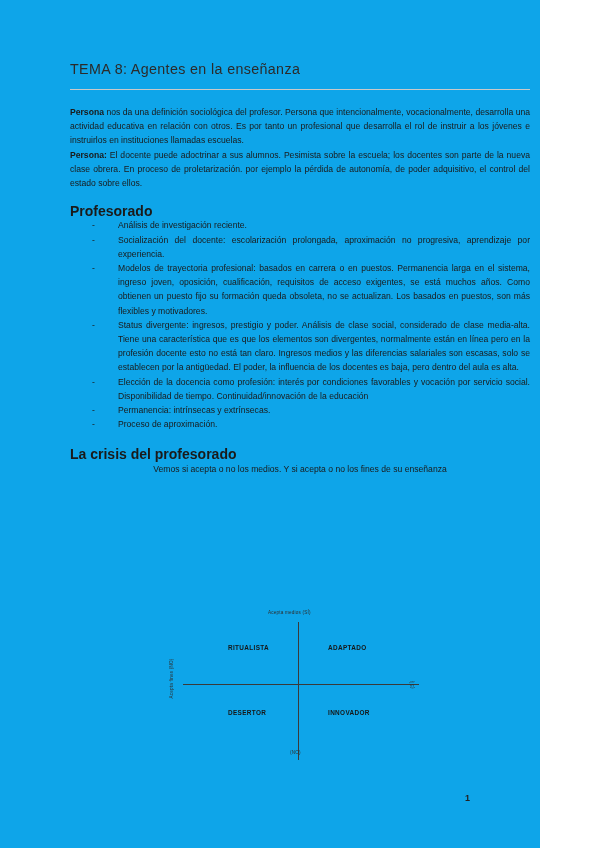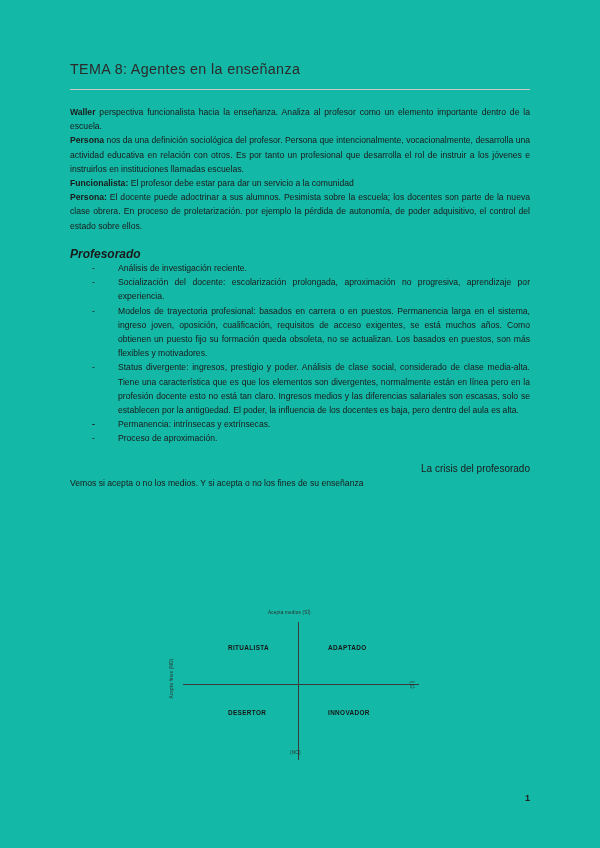--- a/index.html
+++ b/index.html
@@ -14,23 +14,23 @@
     position: relative;
     font-family: "Liberation Sans", sans-serif;
     color: #1a1a1a;
     overflow: hidden;
   }
 
   .page {
     position: absolute;
     left: 0;
     top: 0;
-    width: 600px;
+    width: 540px;
     height: 848px;
-    background: #14b8a6;
+    background: #0ea5e9;
   }
 
   .content {
     position: absolute;
     left: 70px;
     top: 60px;
     width: 460px;
   }
 
   
@@ -75,24 +75,23 @@
     font-size: 8.6px;
     line-height: 14.2px;
     text-align: justify;
   }
   b, .bold {
     font-weight: 700;
   }
 
   .section-head {
     margin-top: 14px;
-    font-size: 12px;
-    font-weight: 700;
-    line-height: 14.2px;
-    font-style: italic;
+    font-size: 14px;
+    font-weight: 700;
+    line-height: 14.2px;
   }
 
   
   .bullets {
     margin: 0;
     padding: 0;
     list-style: none;
   }
   .bullets li {
     position: relative;
@@ -105,28 +104,28 @@
   .bullets li .dash {
     position: absolute;
     left: 22px;
     top: 0;
     font-size: 8.6px;
     line-height: 14.2px;
   }
 
   .crisis-head {
     margin-top: 16px;
-    font-size: 10px;
-    font-weight: 400;
-    line-height: 14.2px;
-    text-align: right;
+    font-size: 14px;
+    font-weight: 700;
+    line-height: 14.2px;
   }
   .crisis-text {
     font-size: 8.6px;
     line-height: 14.2px;
+    text-align: center;
   }
 
   
   .diagram-wrap {
     position: absolute;
     left: 180px;
     top: 604px;
     width: 260px;
     height: 165px;
   }
@@ -203,34 +202,32 @@
 <div class="page">
   <div class="content">
 
     <h1 class="doc-title">
       <span class="cap">TEMA 8:</span>
       <span class="cap">Agentes en la enseñanza</span>
     </h1>
     <div class="title-rule"></div>
 
     <div class="body-block">
-      <p class="para"><b class="bold">Waller</b><span> perspectiva funcionalista hacia la enseñanza. Analiza al profesor como un elemento importante dentro de la escuela.</span></p>
       <p class="para"><b class="bold">Persona</b><span> nos da una definición sociológica del profesor. Persona que intencionalmente, vocacionalmente, desarrolla una actividad educativa en relación con otros. Es por tanto un profesional que desarrolla el rol de instruir a los jóvenes e instruirlos en instituciones llamadas escuelas.</span></p>
-      <p class="para"><b class="bold">Funcionalista:</b><span> El profesor debe estar para dar un servicio a la comunidad</span></p>
       <p class="para"><b class="bold">Persona:</b><span> El docente puede adoctrinar a sus alumnos. Pesimista sobre la escuela; los docentes son parte de la nueva clase obrera. En proceso de proletarización. por ejemplo la pérdida de autonomía, de poder adquisitivo, el control del estado sobre ellos.</span></p>
     </div>
 
     <div class="section-head">Profesorado</div>
 
     <ul class="bullets">
       <li><span class="dash">-</span><span>Análisis de investigación reciente.</span></li>
       <li><span class="dash">-</span><span>Socialización del docente: escolarización prolongada, aproximación no progresiva, aprendizaje por experiencia.</span></li>
       <li><span class="dash">-</span><span>Modelos de trayectoria profesional: basados en carrera o en puestos. Permanencia larga en el sistema, ingreso joven, oposición, cualificación, requisitos de acceso exigentes, se está muchos años. Como obtienen un puesto fijo su formación queda obsoleta, no se actualizan. Los basados en puestos, son más flexibles y motivadores.</span></li>
       <li><span class="dash">-</span><span>Status divergente: ingresos, prestigio y poder. Análisis de clase social, considerado de clase media-alta. Tiene una característica que es que los elementos son divergentes, normalmente están en línea pero en la profesión docente esto no está tan claro. Ingresos medios y las diferencias salariales son escasas, solo se establecen por la antigüedad. El poder, la influencia de los docentes es baja, pero dentro del aula es alta.</span></li>
-      <li><span class="dash">-</span></li>
+      <li><span class="dash">-</span><span>Elección de la docencia como profesión: interés por condiciones favorables y vocación por servicio social. Disponibilidad de tiempo. Continuidad/innovación de la educación</span></li>
       <li><span class="dash">-</span><span>Permanencia: intrínsecas y extrínsecas.</span></li>
       <li><span class="dash">-</span><span>Proceso de aproximación.</span></li>
     </ul>
 
     <div class="crisis-head">La crisis del profesorado</div>
     <div class="crisis-text">Vemos si acepta o no los medios. Y si acepta o no los fines de su enseñanza</div>
 
   </div>
 
   <div class="diagram-wrap">

